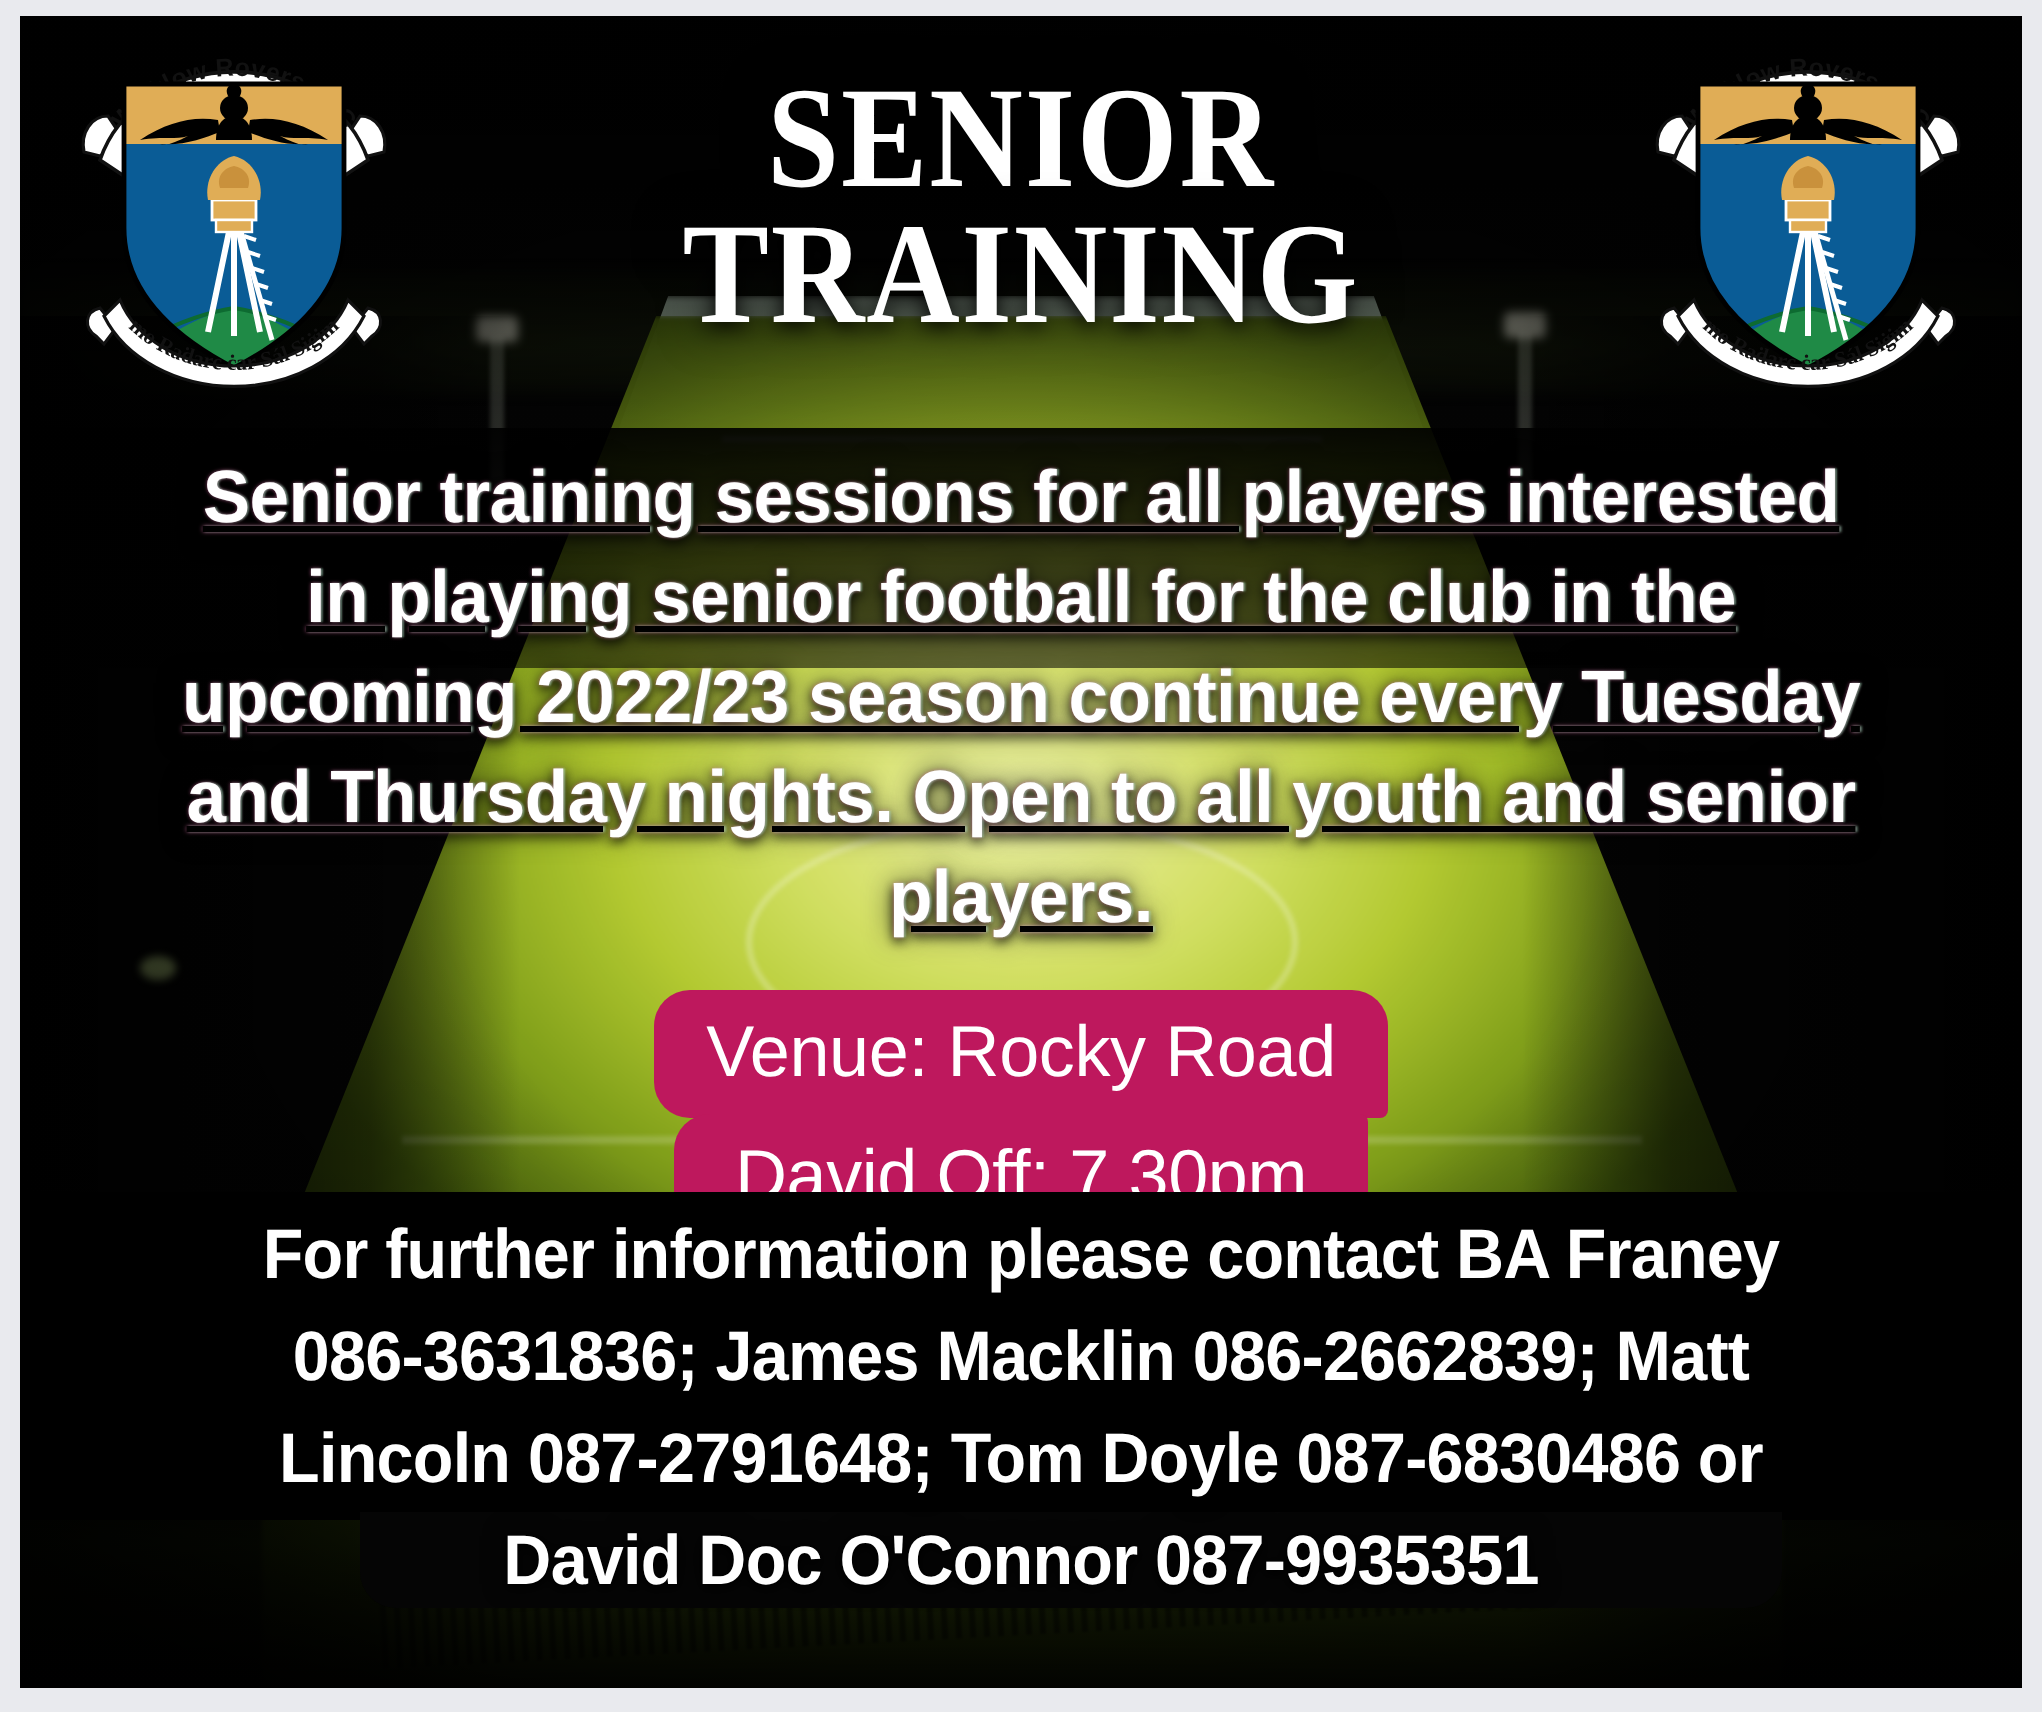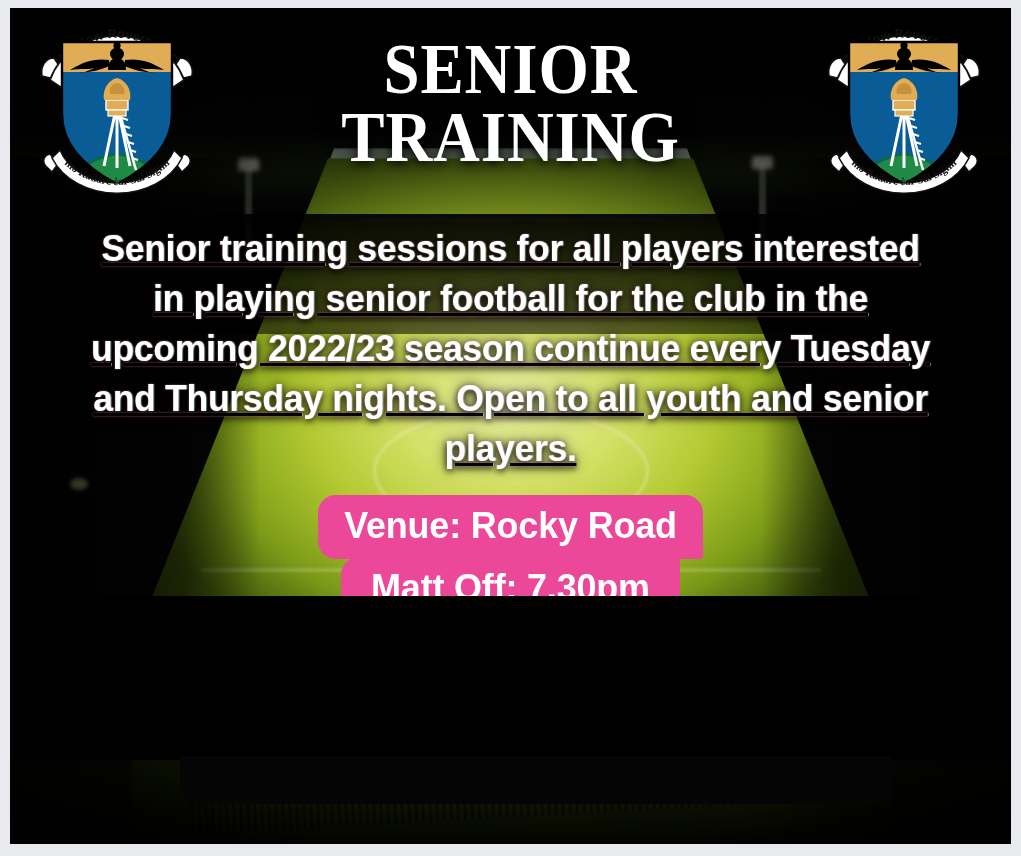--- a/index.html
+++ b/index.html
@@ -131,24 +131,24 @@
     white-space:nowrap;
   }
 
   
   .pill-wrap{
     position:absolute;left:0;right:0;top:487px;
     text-align:center;
   }
   .pill{
     display:inline-block;
-    background:#ec4899;
+    background:#be185d;
     color:#fff;
     font-family:"Liberation Sans",sans-serif;
-    font-weight:700;
+    font-weight:400;
     font-size:36px;
     line-height:1;
     padding:13px 26px 15px 26px;
     border-radius:16px;
     letter-spacing:-.2px;
   }
   .pill.top{border-radius:18px 18px 4px 18px;}
   .pill.bot{margin-top:-2px;border-radius:18px 4px 18px 18px;padding-left:30px;padding-right:30px;}
 
   
@@ -333,20 +333,26 @@
     <div class="body-block">
       <span class="ln">Senior training sessions for all players interested</span>
       <span class="ln">in playing senior football for the club in the</span>
       <span class="ln">upcoming 2022/23 season continue every Tuesday</span>
       <span class="ln">and Thursday nights. Open to all youth and senior</span>
       <span class="ln">players.</span>
     </div>
 
     <div class="pill-wrap">
       <div class="pill top">Venue: Rocky Road</div><br>
-      <div class="pill bot">Matt Off: 7.30pm</div>
+      <div class="pill bot">David Off: 7.30pm</div>
     </div>
 
     <div class="contact-bg"></div>
     <div class="contact-bg last"></div>
+    <div class="contact">
+      <span class="ln">For further information please contact BA Franey</span>
+      <span class="ln">086-3631836; James Macklin 086-2662839; Matt</span>
+      <span class="ln">Lincoln 087-2791648; Tom Doyle 087-6830486 or</span>
+      <span class="ln">David Doc O'Connor 087-9935351</span>
+    </div>
 
   </div>
 </div>
 
 </body></html>

